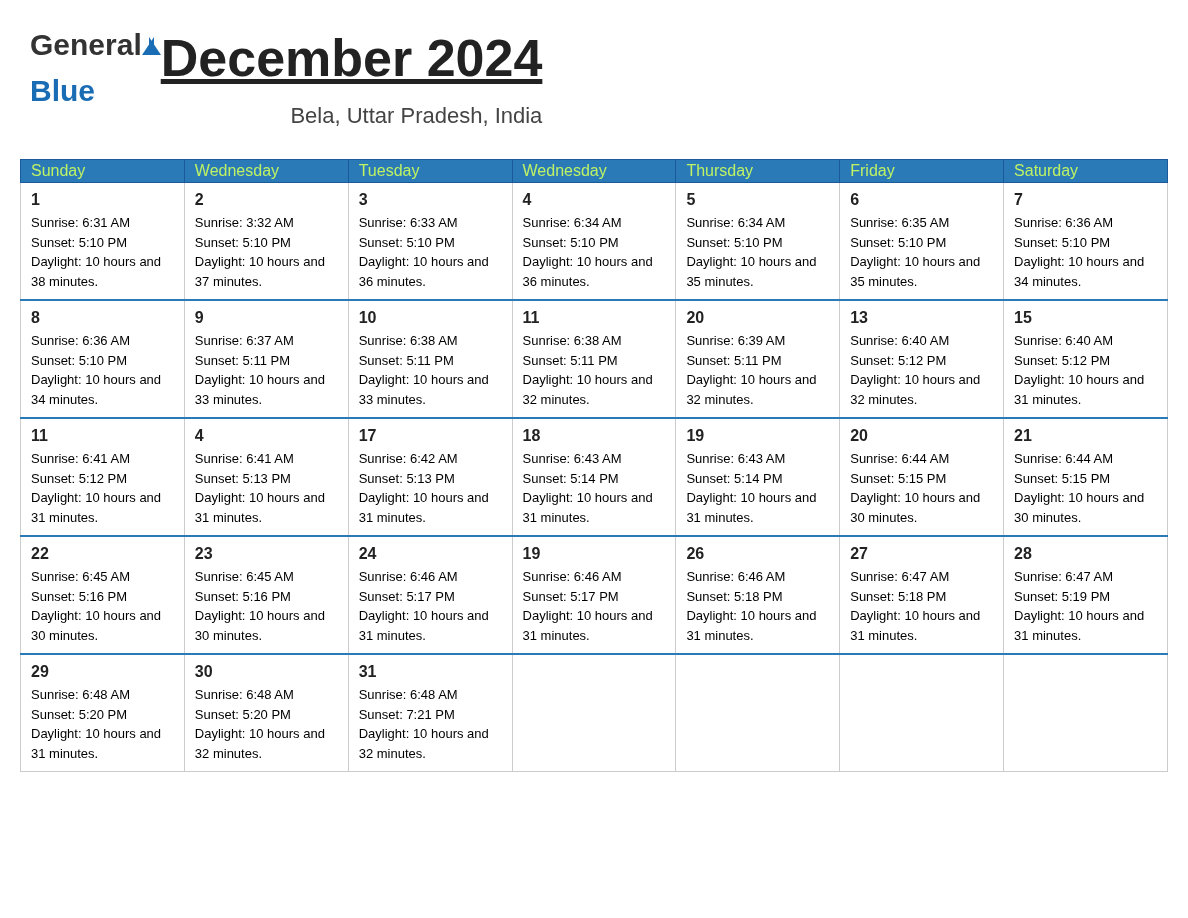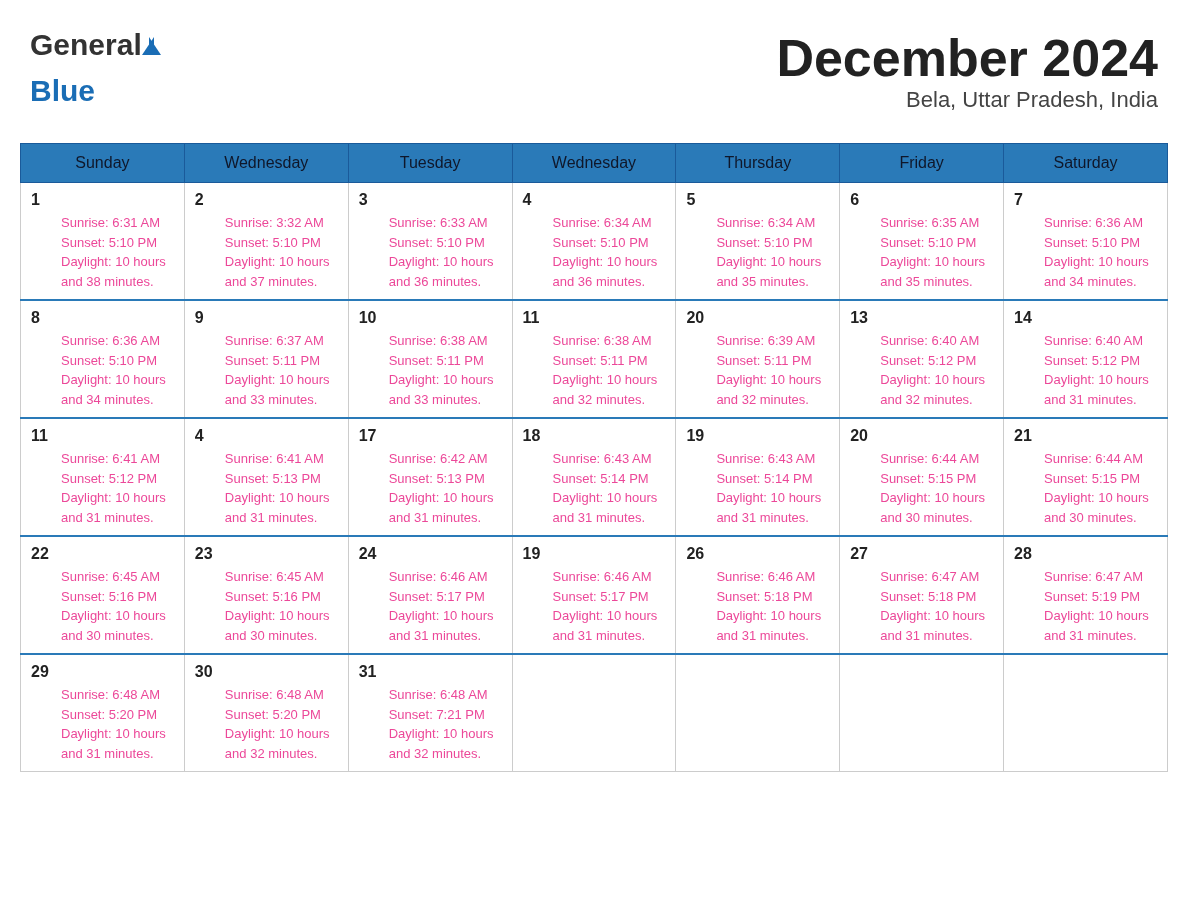--- a/index.html
+++ b/index.html
@@ -5,49 +5,49 @@
     * { margin: 0; padding: 0; box-sizing: border-box; }
     body {
       font-family: Arial, Helvetica, sans-serif;
       background: #fff;
       width: 1188px;
       min-height: 918px;
       padding: 20px;
     }
     .header {
       display: flex;
-      justify-content: space-between;
       align-items: flex-start;
       margin-bottom: 20px;
       padding: 10px 10px 10px 10px;
     }
     .title-section {
       text-align: right;
     }
     .month-title {
       font-size: 52px;
       font-weight: bold;
       color: #222;
       line-height: 1.1;
+      text-decoration: underline;
     }
     .location-title {
       font-size: 22px;
       color: #444;
-      margin-top: 0;
+      margin-top: 16px;
     }
     .calendar-table {
       width: 100%;
       border-collapse: collapse;
       border: 1px solid #999;
     }
     .calendar-table th {
       background-color: #2a7ab8;
-      color: #0f172a;
-      padding: 10px 10px;
-      text-align: center;
+      color: #bef264;
+      padding: 2px 10px;
+      text-align: left;
       font-size: 16px;
       font-weight: normal;
       border: 1px solid #1a5a9a;
     }
     .calendar-table td {
       vertical-align: top;
       padding: 8px 10px;
       font-size: 13px;
       color: #222;
       border: 1px solid #ccc;
@@ -56,22 +56,21 @@
     }
     .day-number {
       font-size: 16px;
       font-weight: bold;
       display: block;
       margin-bottom: 4px;
     }
     .day-info {
       font-size: 13px;
       line-height: 1.5;
-      color: #ec4899;
-      margin-left: 30px;
+      color: #000000;
     }
     .row-divider td {
       border-top: 2px solid #2a7ab8;
     }
     .empty-cell {
       background: #fff;
     }
     .logo-container {
       display: flex;
       flex-direction: column;
@@ -240,21 +239,21 @@
       </td>
         <td>
         <span class="day-number">13</span>
         <div class="day-info">
           <span>Sunrise: 6:40 AM</span><br>
           <span>Sunset: 5:12 PM</span><br>
           <span>Daylight: 10 hours and 32 minutes.</span>
         </div>
       </td>
         <td>
-        <span class="day-number">14</span>
+        <span class="day-number">15</span>
         <div class="day-info">
           <span>Sunrise: 6:40 AM</span><br>
           <span>Sunset: 5:12 PM</span><br>
           <span>Daylight: 10 hours and 31 minutes.</span>
         </div>
       </td>
       </tr>
       <tr class="row-divider">
         <td>
         <span class="day-number">11</span>

